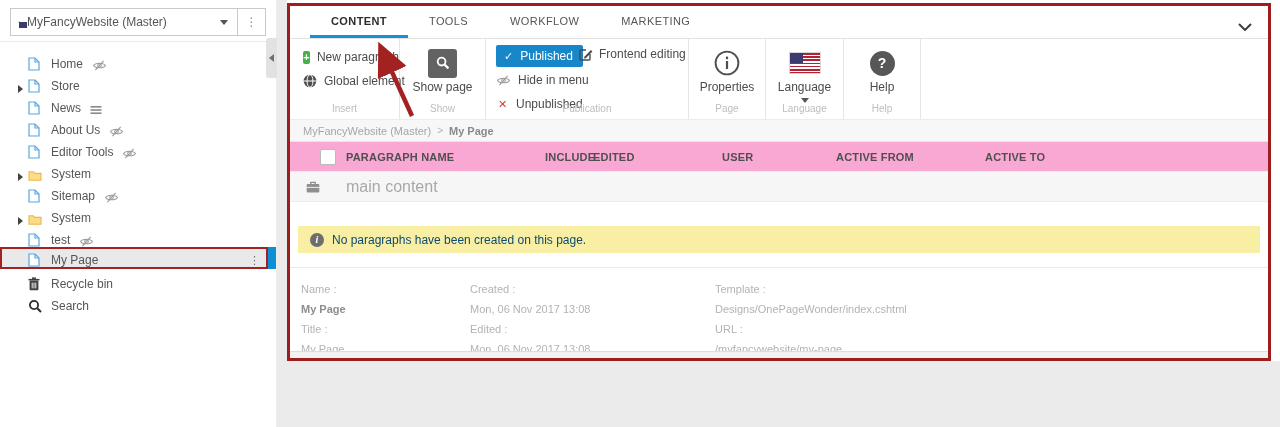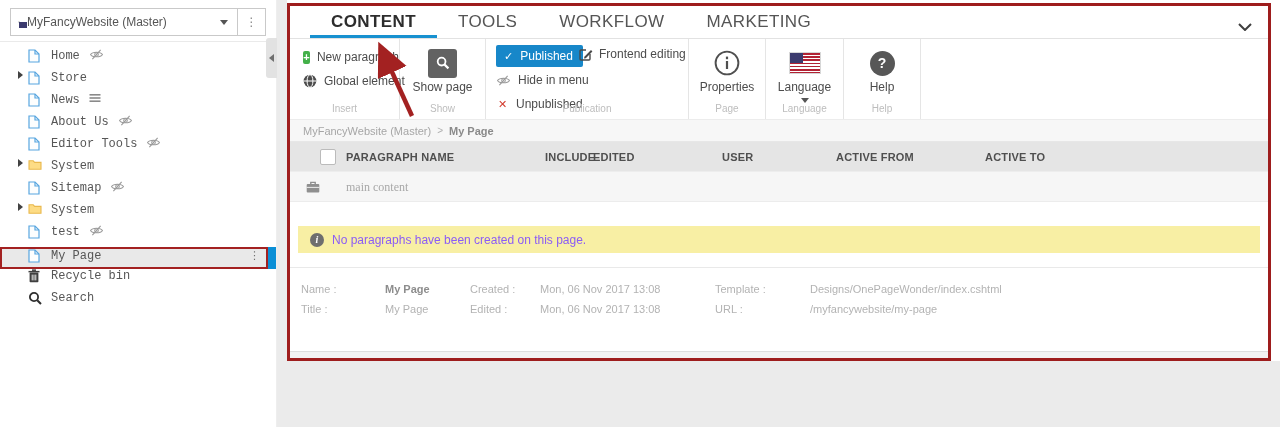--- a/index.html
+++ b/index.html
@@ -21,22 +21,22 @@
   .site-select .sel-caret { margin-right:9px; }
   .sel-kebab { width:28px; align-self:stretch; border-left:1px solid #c9c9c9; display:flex;
     align-items:center; justify-content:center; color:#888; font-size:12px; }
 
   .flagbox { position:relative; width:17px; height:11px;
     background:repeating-linear-gradient(180deg,#b22234 0 1.6px,#fff 1.6px 3.2px);
     box-shadow:0 0 0 1px #ddd; }
   .flagbox::after { content:""; position:absolute; left:0; top:0; width:8px; height:6px; background:#3c3b6e; }
 
   .tree { padding-top:7px; }
-  .tree-row { position:relative; display:flex; align-items:flex-start; height:22px; padding-left:12px;
-    font-size:12px; color:#565656; cursor:pointer;font-family:Liberation Mono, monospace; }
+  .tree-row { position:relative; display:flex; align-items:flex-end; height:22px; padding-left:12px;
+    font-size:12px; color:#565656; cursor:pointer; }
   .expander { width:16px; display:flex; align-items:center; justify-content:center; }
   .expander.has::before { content:""; width:0; height:0; border-top:4px solid transparent;
     border-bottom:4px solid transparent; border-left:5px solid #424242; }
   .ticon { width:18px; display:flex; align-items:center; }
   .tlabel { margin-left:5px; }
   .suffix { margin-left:9px; display:flex; align-items:center; }
   .ic { display:block; }
 
   .tree-row.selected { background:#e9e9e9; border:2px solid #a32121; width:268px; padding-left:10px; }
   .tree-row.selected::after { content:""; position:absolute; right:-10px; top:-2px; width:8px;
@@ -49,21 +49,21 @@
   .collapse-handle::before { content:""; width:0; height:0; border-top:4px solid transparent;
     border-bottom:4px solid transparent; border-right:5px solid #6f6f6f; }
 
   
   .main-bg { position:absolute; left:287px; top:0; width:993px; height:361px; background:#fff; }
   .main { position:absolute; left:287px; top:3px; width:984px; height:358px; background:#fff;
     border:3px solid #9e1d1d; }
 
   .tabbar { position:relative; height:33px; border-bottom:1px solid #e2e2e2; display:flex;
     padding-left:20px; background:#fff; }
-  .tab { padding:0 21px; line-height:31px; font-size:17px; letter-spacing:.4px; color:#555;
+  .tab { padding:0 21px; line-height:31px; font-size:11px; letter-spacing:.4px; color:#555;
     cursor:pointer; }
   .tab.active { color:#2d2d2d; font-weight:700; border-bottom:3px solid #1791d0; }
   .tab-chevron { position:absolute; right:16px; top:11px; cursor:pointer; }
 
   .ribbon { position:relative; height:80px; display:flex; background:#fff; }
   .grp { position:relative; border-right:1px solid #e5e5e5; height:100%; }
   .grp-label { position:absolute; bottom:5px; left:0; width:100%; text-align:center; font-size:10px;
     color:#bdbdbd; }
   .g-insert { width:110px; } .g-show { width:86px; } .g-pub { width:203px; }
   .g-page { width:77px; } .g-lang { width:78px; } .g-help { width:77px; }
@@ -96,42 +96,42 @@
   .red-x { color:#d23b2e; font-weight:700; font-size:11px; width:13px; text-align:center; }
   .fe-btn { position:absolute; left:93px; top:8px; display:flex; align-items:center; gap:6px;
     font-size:12px; color:#4c4c4c; cursor:pointer; white-space:nowrap; }
 
   .breadcrumb { height:23px; background:#f7f7f7; border-top:1px solid #ececec;
     border-bottom:1px solid #e7e7e7; display:flex; align-items:center; padding-left:13px;
     font-size:11px; color:#a6a6a6; }
   .bc-sep { margin:0 6px; font-size:10px; color:#b0b0b0; }
   .bc-cur { color:#8a8a8a; font-weight:700; }
 
-  .thead { position:relative; height:30px; background:#e5e5e5; border-bottom:1px solid #ededed; }
+  .thead { position:relative; height:30px; background:#f9a8d4; border-bottom:1px solid #ededed; }
   .thead .cb { position:absolute; left:30px; top:7px; width:16px; height:16px; border:1px solid #bbb;
     background:#fff; border-radius:2px; cursor:pointer; }
   .th { position:absolute; top:0; line-height:30px; font-size:11px; font-weight:700; color:#4f4f4f;
     letter-spacing:.2px; }
   .trow { position:relative; height:30px; background:#f6f6f6; border-bottom:1px solid #ececec;
     cursor:pointer; }
   .trow .bicon { position:absolute; left:16px; top:9px; }
-  .trow .tname { position:absolute; left:56px; line-height:30px; font-size:12px; color:#a8a8a8;font-family:Liberation Serif, serif; }
+  .trow .tname { position:absolute; left:56px; line-height:30px; font-size:16px; color:#a8a8a8; }
 
   .notice { margin:24px 8px 0 8px; height:27px; background:#f8efa4; display:flex; align-items:center;
     padding-left:12px; gap:8px; }
   .info-circ { width:14px; height:14px; border-radius:50%; background:#6e6e6e; color:#fff; font-size:10px;
     font-weight:700; display:flex; align-items:center; justify-content:center;
     font-family:"Liberation Serif",serif; font-style:italic; }
-  .notice-text { font-size:12px; color:#8b5cf6; }
+  .notice-text { font-size:12px; color:#0c4a6e; }
 
   .details { position:relative; margin-top:14px; border-top:1px solid #e9e9e9; padding-top:11px;
     font-size:11px; color:#b3b3b3; height:86px; }
   .dcol { position:absolute; top:11px; }
   .dc1 { left:11px; } .dc2 { left:180px; } .dc3 { left:425px; }
-  .drow { display:flex; line-height:20px; }
+  .drow { display:flex; line-height:20px;flex-direction:column; }
   .dc1 .dlabel { width:84px; } .dc2 .dlabel { width:70px; } .dc3 .dlabel { width:95px; }
   .dval.strong { color:#8d8d8d; font-weight:700; }
 
   .bottom-strip { position:absolute; left:0; bottom:0; width:978px; height:7px; background:#f2f2f2;
     border-top:1px solid #ddd; }
 
   .arrow-overlay { position:absolute; left:368px; top:40px; width:52px; height:82px; z-index:50;
     pointer-events:none; }
 </style>
 </head>

